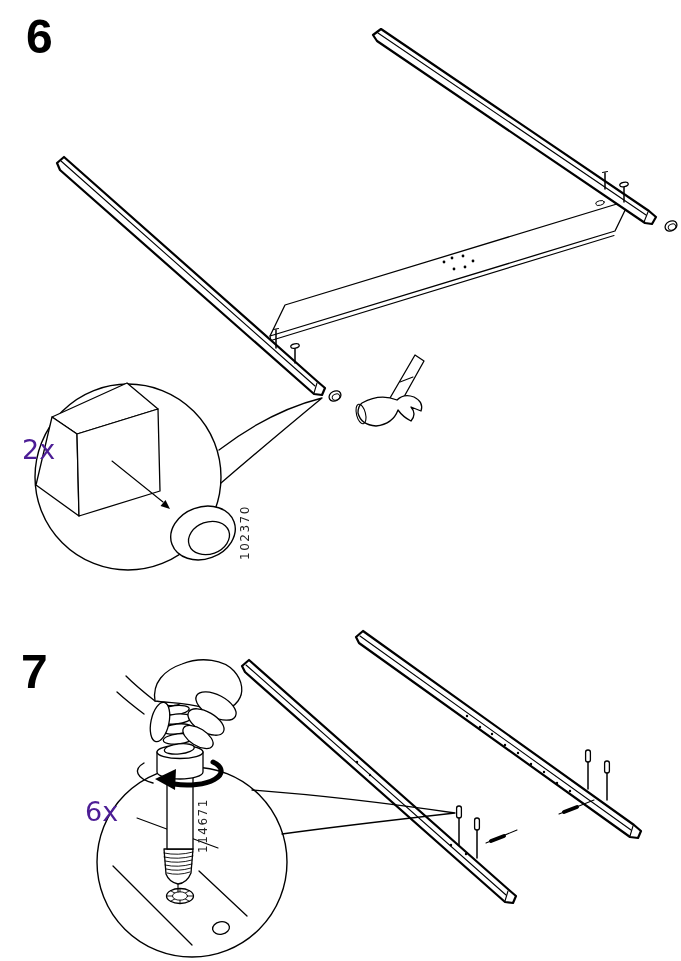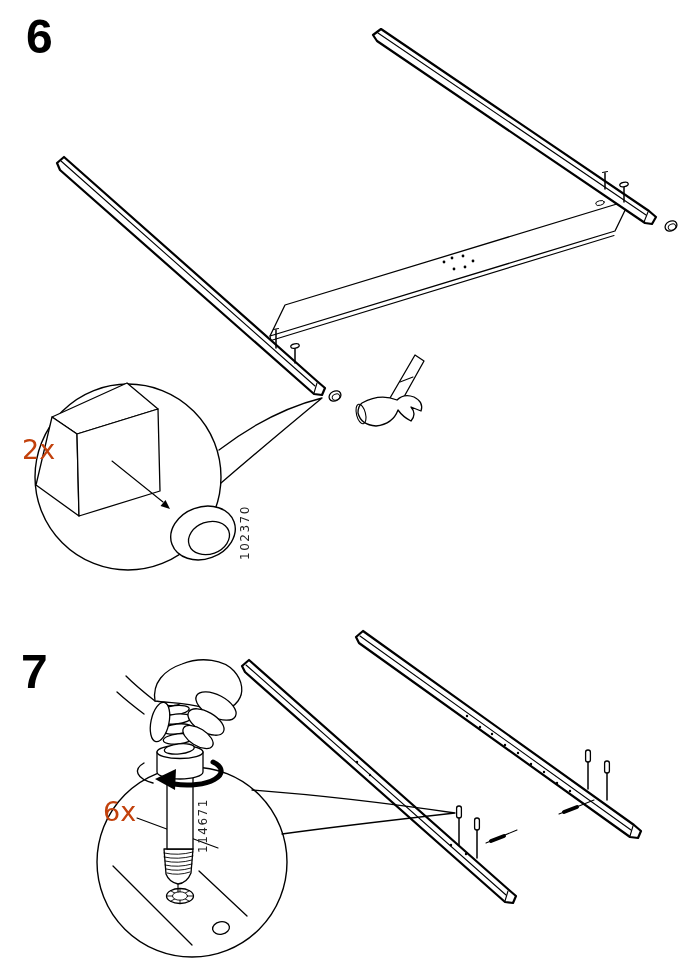--- a/index.html
+++ b/index.html
@@ -17,21 +17,21 @@
   .ln   { fill:none; stroke:#000; stroke-width:1.3; }
   .s1   { fill:none; stroke:#000; stroke-width:1.1; }
   .pin  { fill:none; stroke:#000; stroke-width:1.5; }
   .thin { fill:none; stroke:#000; stroke-width:0.9; }
   .dot  { fill:#000; stroke:none; }
   .stepnum {
     position:absolute; font-family:"Liberation Sans",sans-serif;
     font-weight:bold; font-size:48px; line-height:1; color:#000;
   }
   .qty {
-    position:absolute; font-size:27px; line-height:1; color:#c2410c;
+    position:absolute; font-size:27px; line-height:1; color:#4c1d95;
     font-family:"DejaVu Sans",sans-serif;
   }
   .partnum {
     position:absolute; font-size:12px; line-height:1.15; color:#222;
     letter-spacing:1.5px; white-space:nowrap;
     transform:rotate(-90deg); transform-origin:0 0;
     font-family:"DejaVu Sans",sans-serif;
   }
 </style>
 </head>
@@ -212,16 +212,16 @@
       </g>
     </g>
   </g>
 </svg>
 
   <div class="stepnum" style="left:26px; top:13px;">6</div>
   <div class="qty" style="left:22px; top:436px;">2x</div>
   <div class="partnum" style="left:239px; top:560px;">102370</div>
 
   <div class="stepnum" style="left:21px; top:648px;">7</div>
-  <div class="qty" style="left:103px; top:798px;">6x</div>
+  <div class="qty" style="left:85px; top:798px;">6x</div>
   <div class="partnum" style="left:197px; top:853px;">114671</div>
 
 </div>
 
 </body></html>

